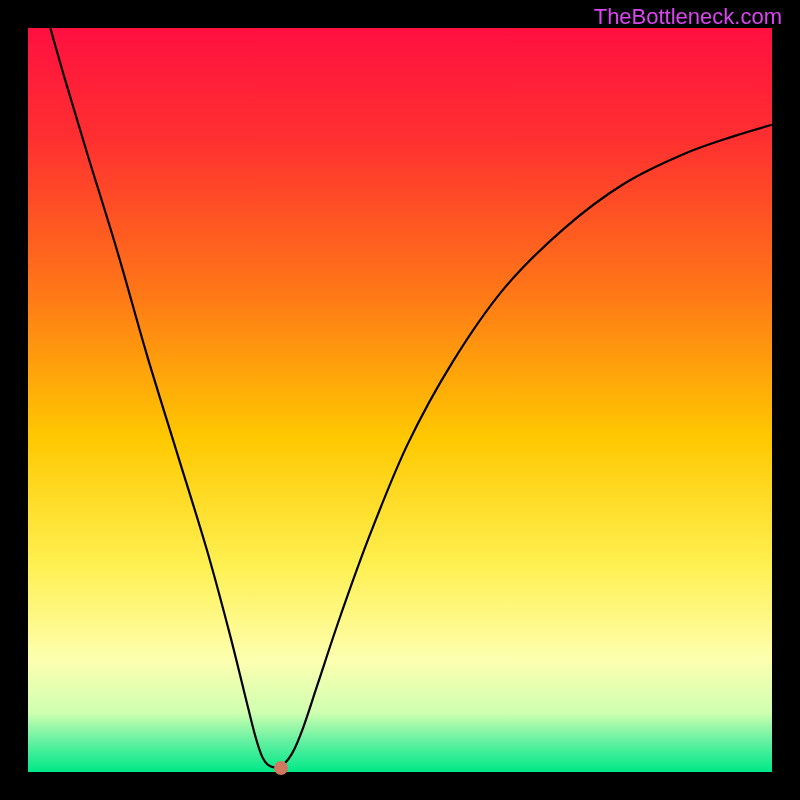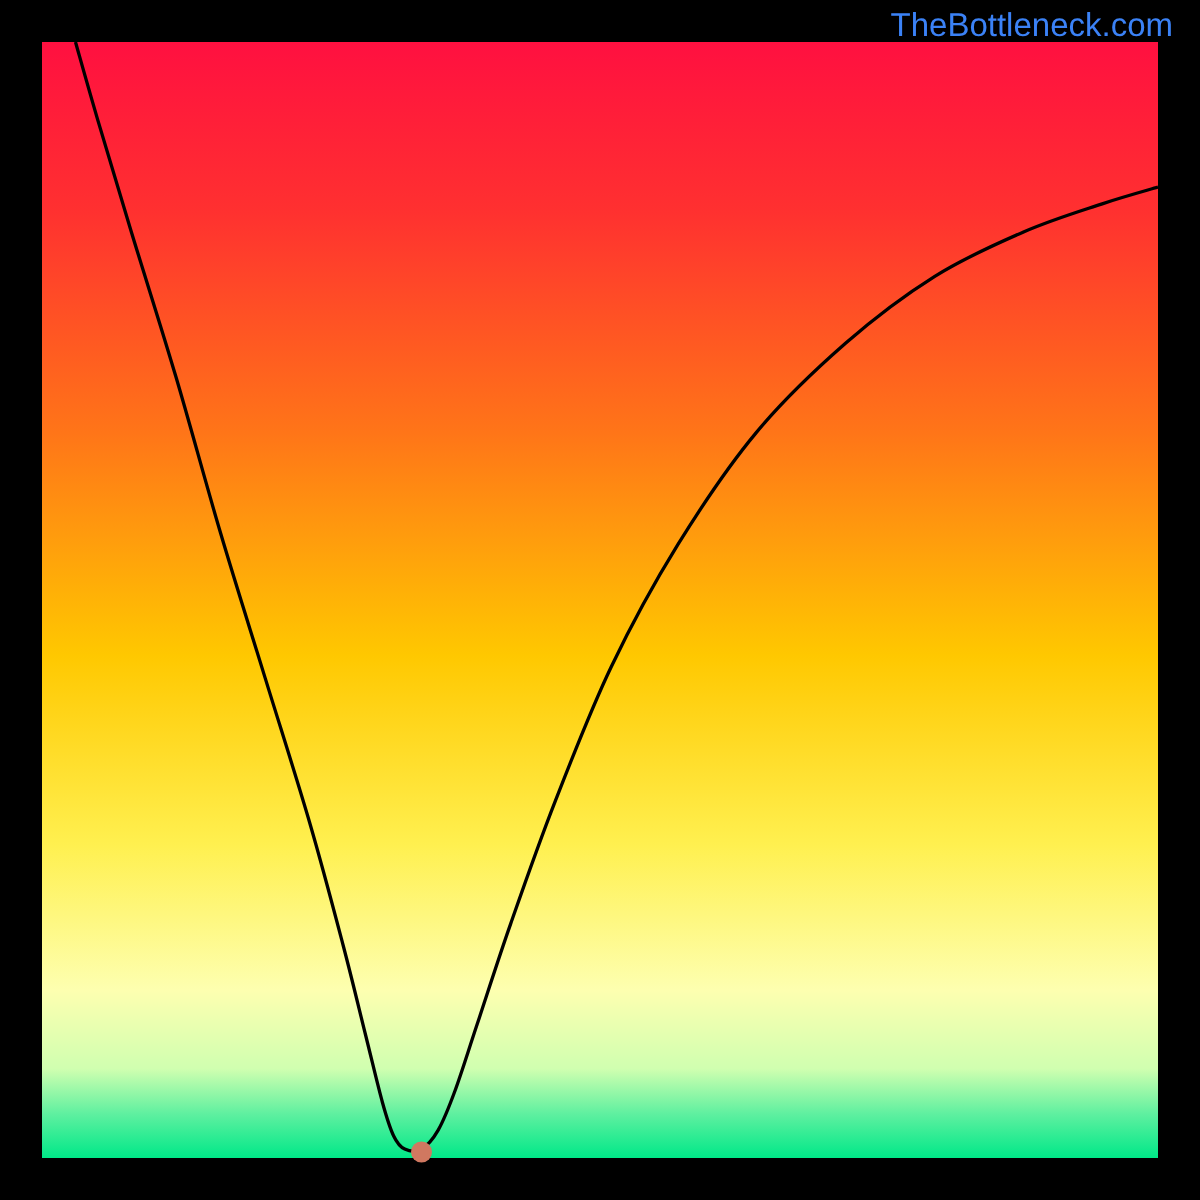--- a/index.html
+++ b/index.html
@@ -8,21 +8,21 @@
     height: 800px;
     background: #000;
     position: relative;
     font-family: Arial, sans-serif;
     overflow: hidden;
   }
   .watermark {
     position: absolute;
     top: 4px;
     right: 18px;
-    color: #3b82f6;
+    color: #d946ef;
     font-size: 22px;
     font-weight: 500;
     z-index: 10;
   }
   .frame {
     position: absolute;
     top: 28px;
     left: 28px;
     width: 744px;
     height: 744px;

